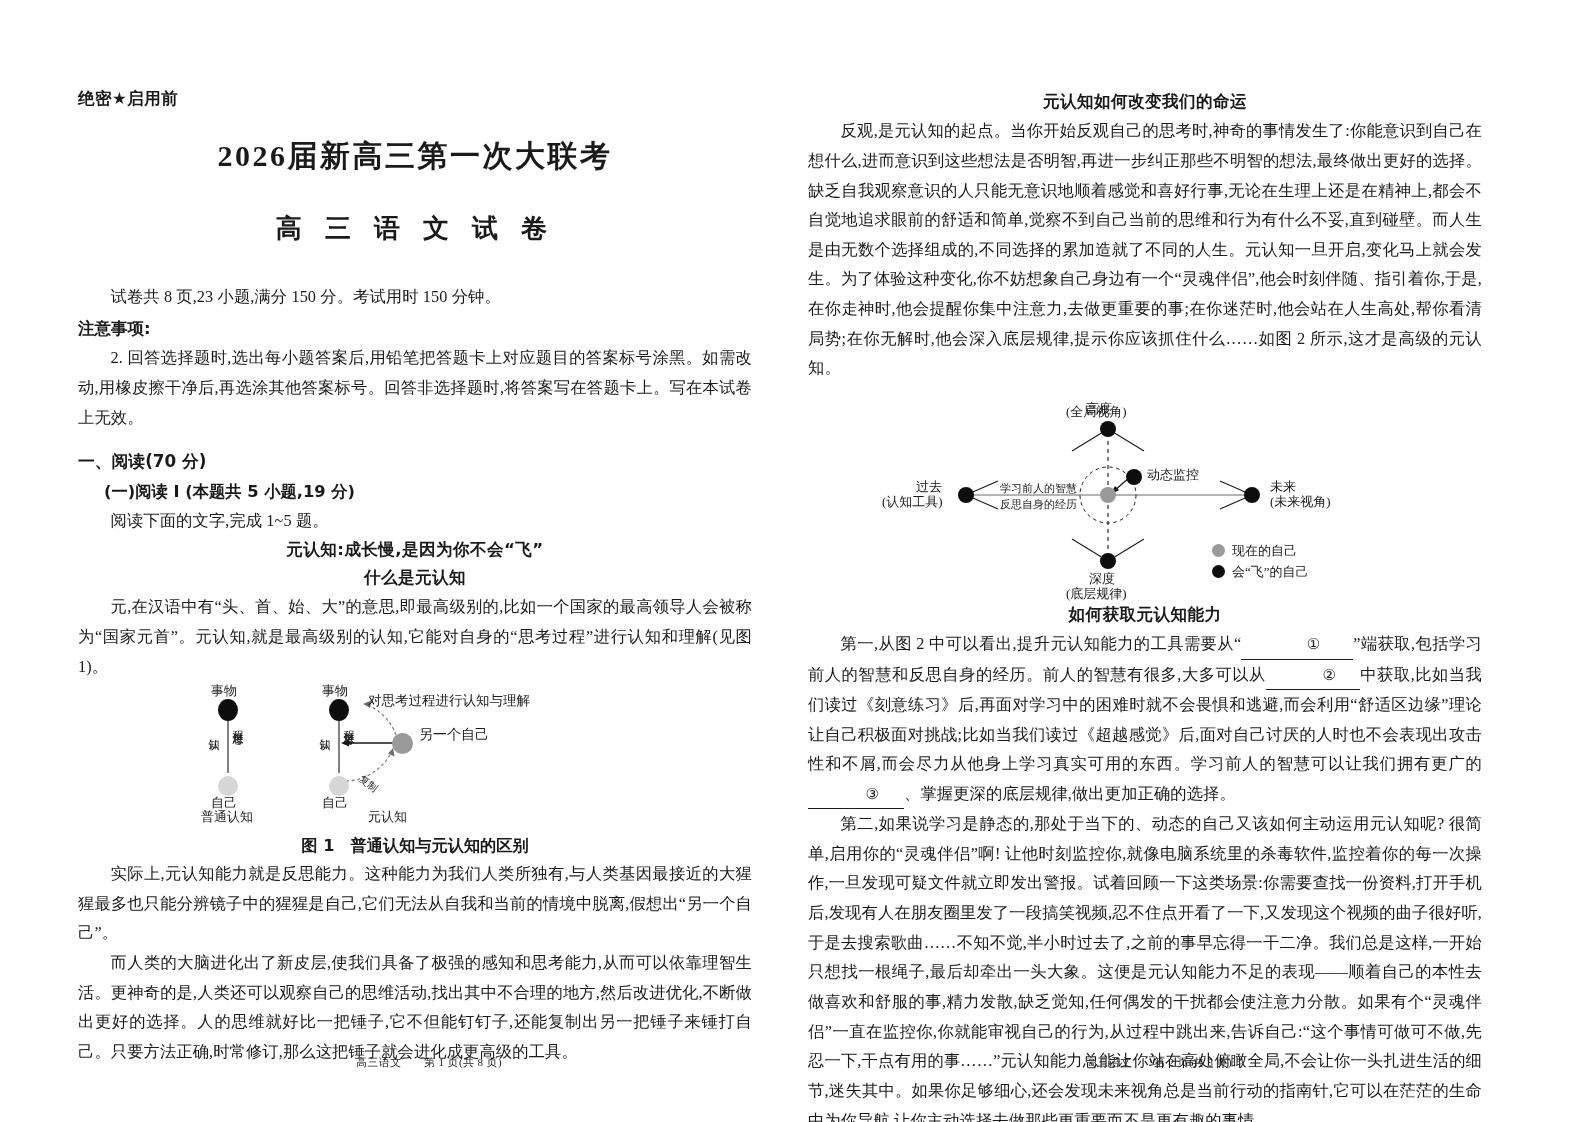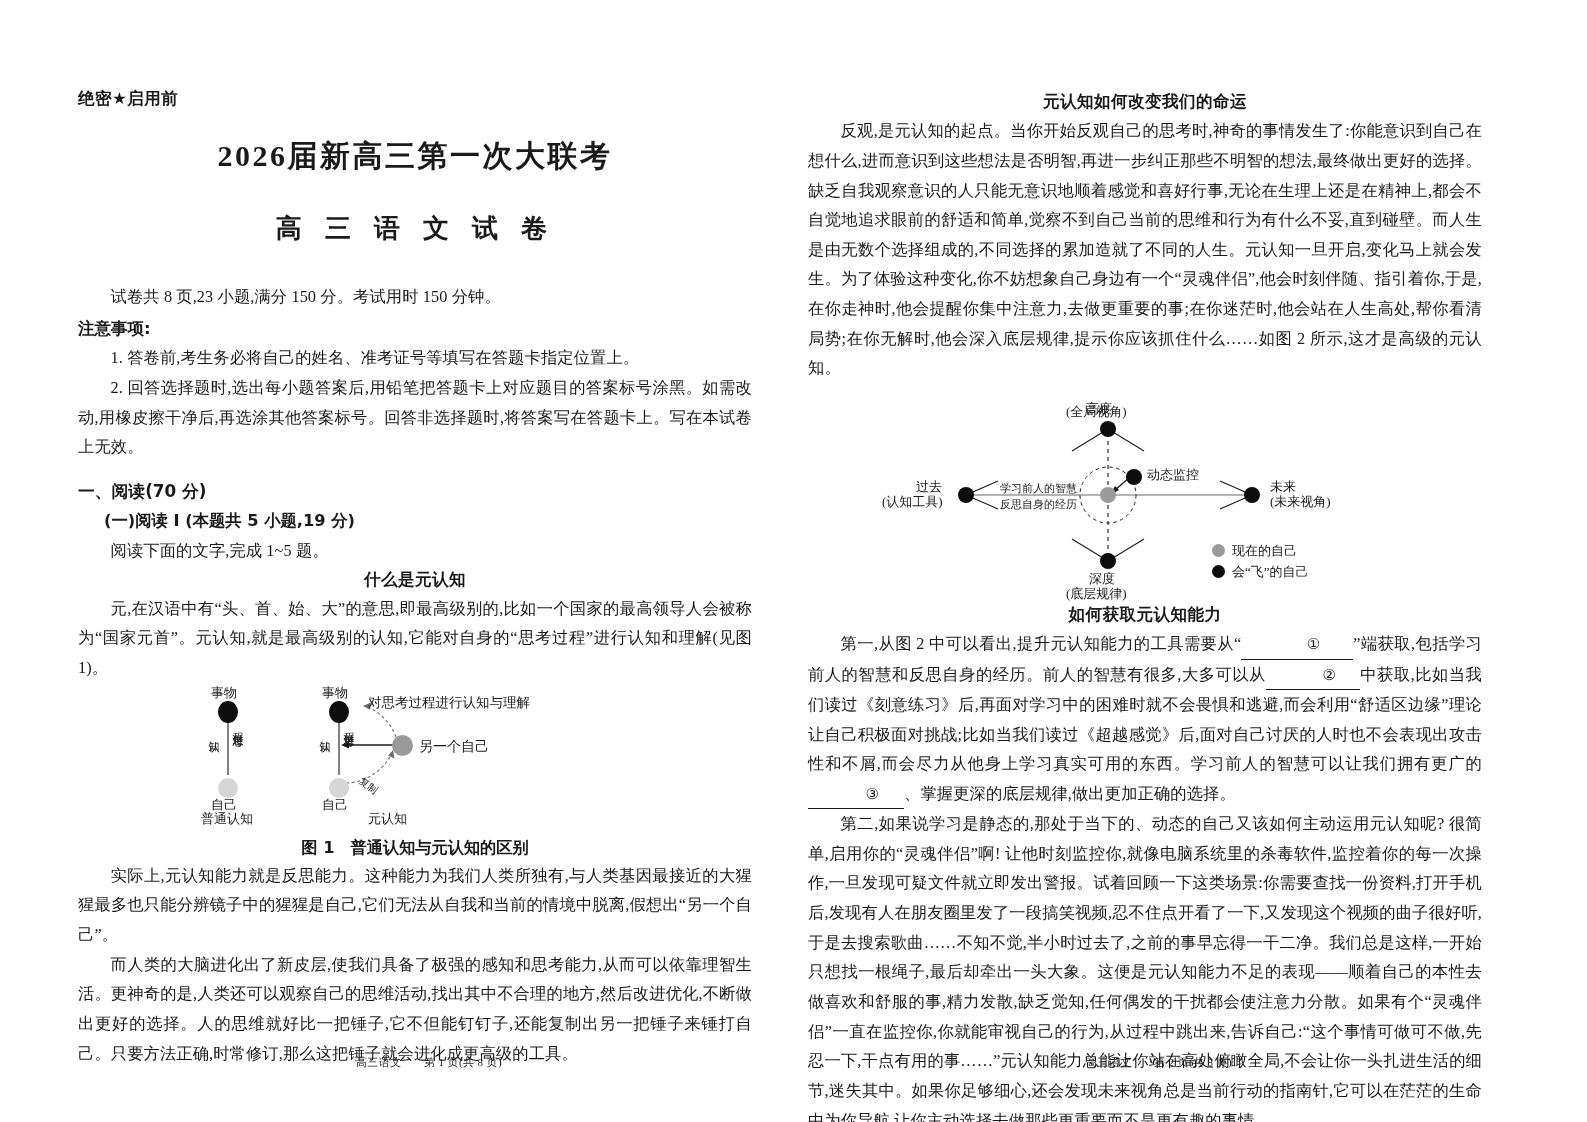--- a/index.html
+++ b/index.html
@@ -170,27 +170,27 @@
 
   <div class="col col-left">
 
     <div class="secret">绝密★启用前</div>
 
     <div class="title-main">2026届新高三第一次大联考</div>
     <div class="title-sub">高 三 语 文 试 卷</div>
 
     <p class="para indent">试卷共 8 页,23 小题,满分 150 分。考试用时 150 分钟。</p>
     <p class="notice-head">注意事项:</p>
-    <p class="para indent">1. 答卷前,考生务必将自己的姓名、准考证号等填写在答题卡指定位置上。</p>
     <p class="para indent">2. 回答选择题时,选出每小题答案后,用铅笔把答题卡上对应题目的答案标号涂黑。如需改动,用橡皮擦干净后,再选涂其他答案标号。回答非选择题时,将答案写在答题卡上。写在本试卷上无效。</p>
 
     <p class="sec-head">一、阅读(70 分)</p>
     <p class="sub-head">(一)阅读 I (本题共 5 小题,19 分)</p>
     <p class="para indent">阅读下面的文字,完成 1~5 题。</p>
 
+    <p class="ctr-head">元认知:成长慢,是因为你不会“飞”</p>
     <p class="ctr-head">什么是元认知</p>
 
     <p class="para indent">元,在汉语中有“头、首、始、大”的意思,即最高级别的,比如一个国家的最高领导人会被称为“国家元首”。元认知,就是最高级别的认知,它能对自身的“思考过程”进行认知和理解(见图 1)。</p>
 
     <div class="fig1-wrap">
       <svg width="646" height="128" viewBox="0 0 646 128" style="position:absolute;left:0;top:0;">
 
         <line x1="150" y1="88" x2="150" y2="32" stroke="#1a1a1a" stroke-width="1.1"></line>
         <polygon points="150,27 146.6,35 153.4,35" fill="#1a1a1a"></polygon>
 
@@ -215,21 +215,21 @@
       <div class="fg-txt" style="left:133px; top:110px;">自己</div>
 
       <div class="fg-txt" style="left:244px; top:-2px;">事物</div>
       <div class="dot dot-black" style="left:251px; top:14px; width:20px; height:22px;"></div>
       <div class="fg-txt vert sm" style="left:241px; top:46px;">认知</div>
       <div class="fg-txt vert sm" style="left:265px; top:40px;">思考过程</div>
       <div class="dot dot-light" style="left:251px; top:91px; width:20px; height:20px;"></div>
       <div class="fg-txt" style="left:244px; top:110px;">自己</div>
 
       <div class="dot dot-gray" style="left:314px; top:48px; width:21px; height:21px;"></div>
-      <div class="fg-txt" style="left:341px; top:51px; font-size:14px;">另一个自己</div>
+      <div class="fg-txt" style="left:341px; top:41px; font-size:14px;">另一个自己</div>
       <div class="fg-txt" style="left:290px; top:8px; font-size:13.5px;">对思考过程进行认知与理解</div>
       <div class="fg-txt rot" style="left:286px; top:88px;">复制</div>
 
       <div class="fg-txt" style="left:123px; top:124px; font-size:13px;">普通认知</div>
       <div class="fg-txt" style="left:290px; top:124px; font-size:13px;">元认知</div>
     </div>
 
     <p class="fig-cap" style="margin-top:20px;">图 1　普通认知与元认知的区别</p>
 
     <p class="para indent">实际上,元认知能力就是反思能力。这种能力为我们人类所独有,与人类基因最接近的大猩猩最多也只能分辨镜子中的猩猩是自己,它们无法从自我和当前的情境中脱离,假想出“另一个自己”。</p>

